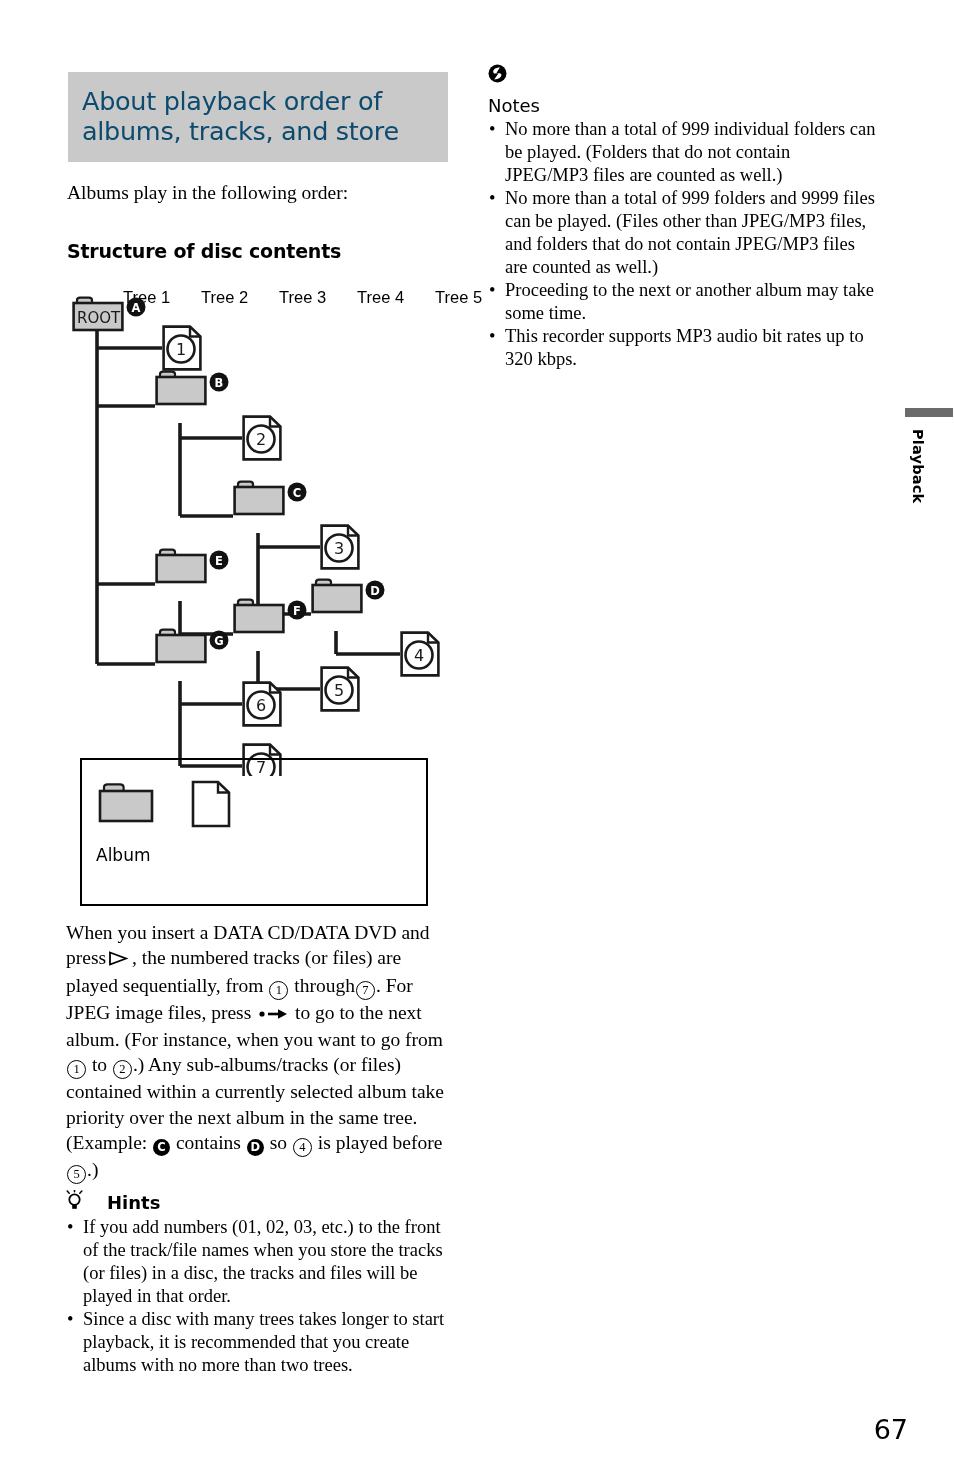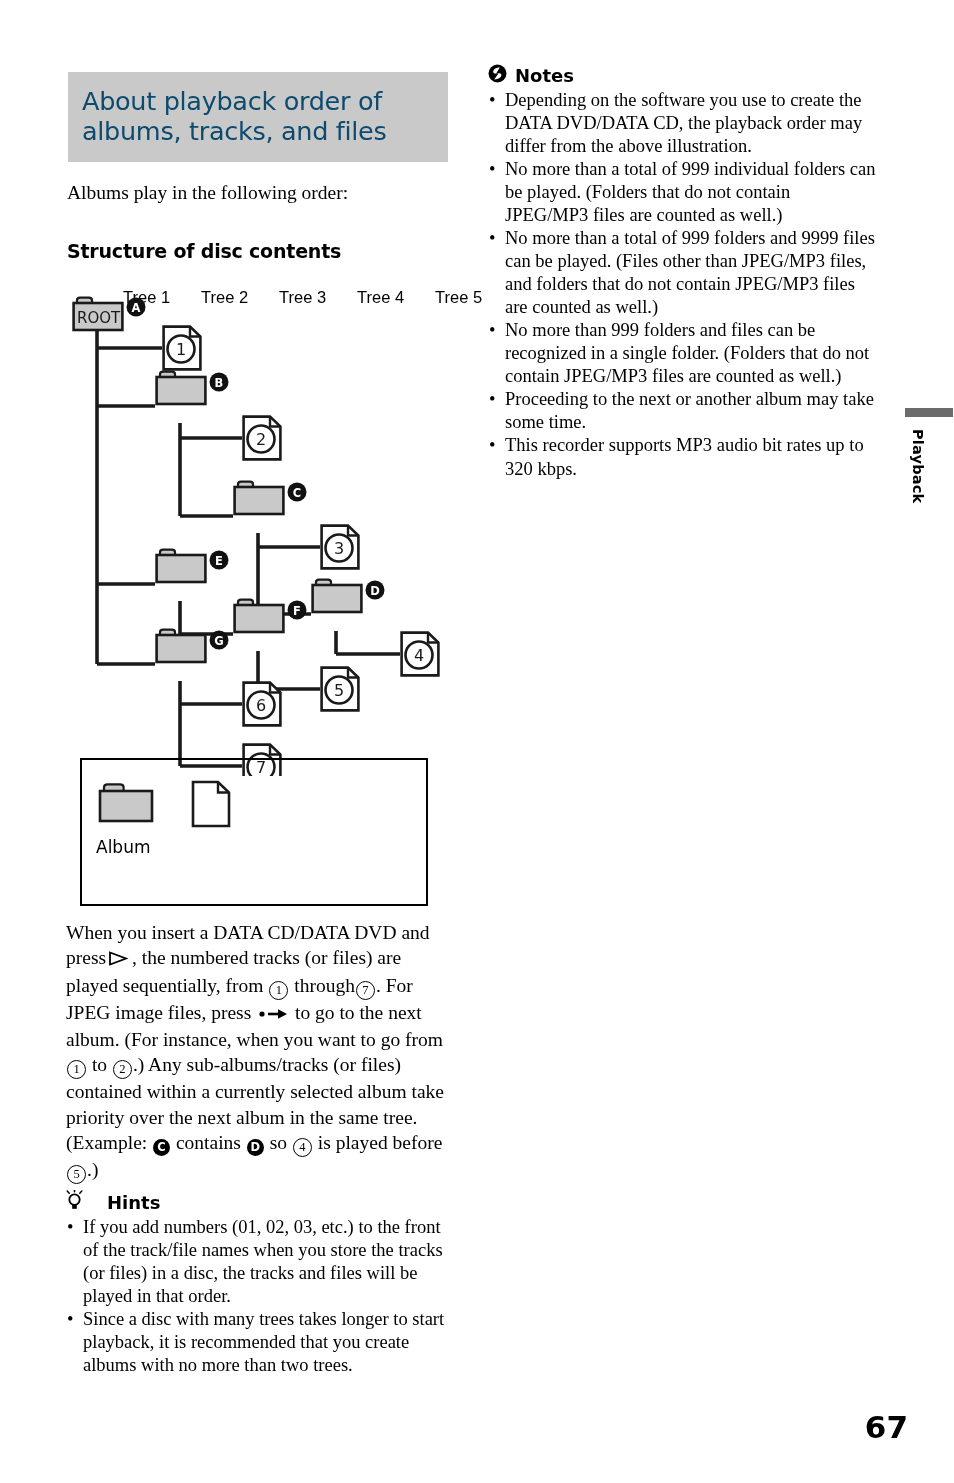--- a/index.html
+++ b/index.html
@@ -94,21 +94,21 @@
     position: relative;
     width: 100%;
     height: 100%;
   }
   .legend-label {
     position: absolute;
     font-family: "DejaVu Sans", sans-serif;
     font-size: 17px;
     line-height: 1.35;
   }
-  .legend-label.album { left: 14px; top: 76px; }
+  .legend-label.album { left: 14px; top: 84px; }
   .legend-label.file  { left: 108px; top: 78px; }
 
   
   .body-para {
     position: absolute;
     left: 66px;
     top: 920px;
     width: 386px;
     font-family: "Liberation Serif", serif;
     font-size: 19.5px;
@@ -187,26 +187,26 @@
 
   
   .col-right {
     position: absolute;
     left: 488px;
     top: 64px;
     width: 388px;
   }
   .note-head {
     font-family: "DejaVu Sans", sans-serif;
-    font-weight: bold;
+    font-weight: normal;
     font-size: 18px;
     display: flex;
-    align-items: center;
     gap: 8px;
     margin-bottom: 2px;
+    flex-direction: column;
   }
 
   
   .side-tab {
     position: absolute;
     left: 905px;
     top: 408px;
     width: 48px;
   }
   .side-tab-bar {
@@ -224,34 +224,34 @@
     margin-left: 5px;
     letter-spacing: 0.2px;
   }
 
   
   .page-num {
     position: absolute;
     right: 46px;
     bottom: 38px;
     font-family: "DejaVu Sans", sans-serif;
-    font-weight: bold;
-    font-size: 31px;
+    font-weight: normal;
+    font-size: 27px;
   }
 </style>
 </head>
 <body>
 
 <div class="page">
 
   <div class="col-left">
 
     <div class="section-header">
       <div>About playback order of</div>
-      <div>albums, tracks, and files</div>
+      <div>albums, tracks, and store</div>
     </div>
 
     <div class="intro-line">Albums play in the following order:</div>
 
     <div class="subhead">Structure of disc contents</div>
 
     <div class="diagram">
 
       <div class="tree-labels">
         <span class="tree-label" style="left:8px">Tree 1</span>
@@ -463,24 +463,22 @@
 
   <div class="col-right">
     <div class="note-head">
       <span><svg width="19" height="19" viewBox="0 0 19 19">
             <circle cx="9.5" cy="9.5" r="9" fill="#000"></circle>
             <path d="M11.8,3.4 C7.4,3.4 5.2,5.6 5.2,7.7 C5.2,9.0 6.2,9.6 7.6,9.6 L10.4,9.6 L6.2,15.4 C10.9,15.4 13.4,13.2 13.4,11.0 C13.4,9.8 12.4,9.2 11.0,9.2 L8.3,9.2 Z" fill="#fff"></path>
           </svg></span>
       <span>Notes</span>
     </div>
     <ul class="bullets">
-      <li>Depending on the software you use to create the DATA DVD/DATA CD, the playback order may differ from the above illustration.</li>
       <li>No more than a total of 999 individual folders can be played. (Folders that do not contain JPEG/MP3 files are counted as well.)</li>
       <li>No more than a total of 999 folders and 9999 files can be played. (Files other than JPEG/MP3 files, and folders that do not contain JPEG/MP3 files are counted as well.)</li>
-      <li>No more than 999 folders and files can be recognized in a single folder. (Folders that do not contain JPEG/MP3 files are counted as well.)</li>
       <li>Proceeding to the next or another album may take some time.</li>
       <li>This recorder supports MP3 audio bit rates up to 320 kbps.</li>
     </ul>
   </div>
 
   <div class="side-tab">
     <div class="side-tab-bar"></div>
     <div class="side-tab-text">Playback</div>
   </div>
 

